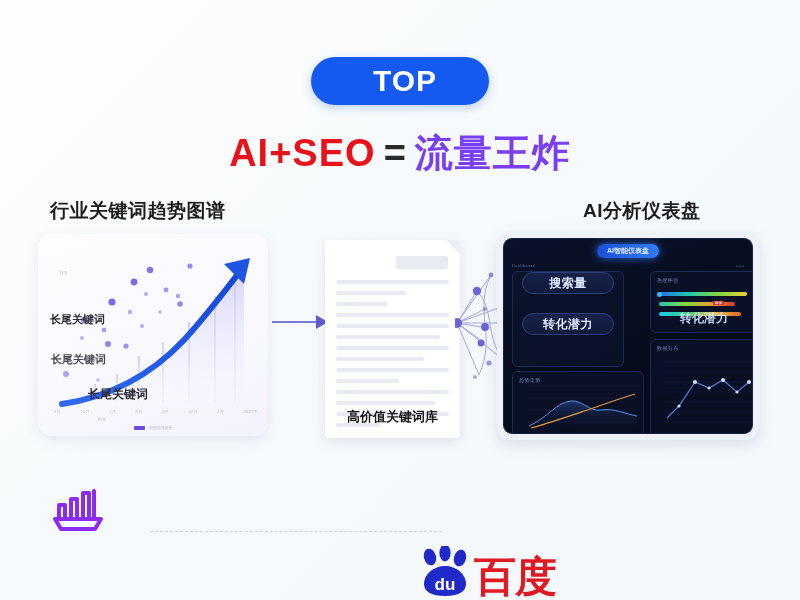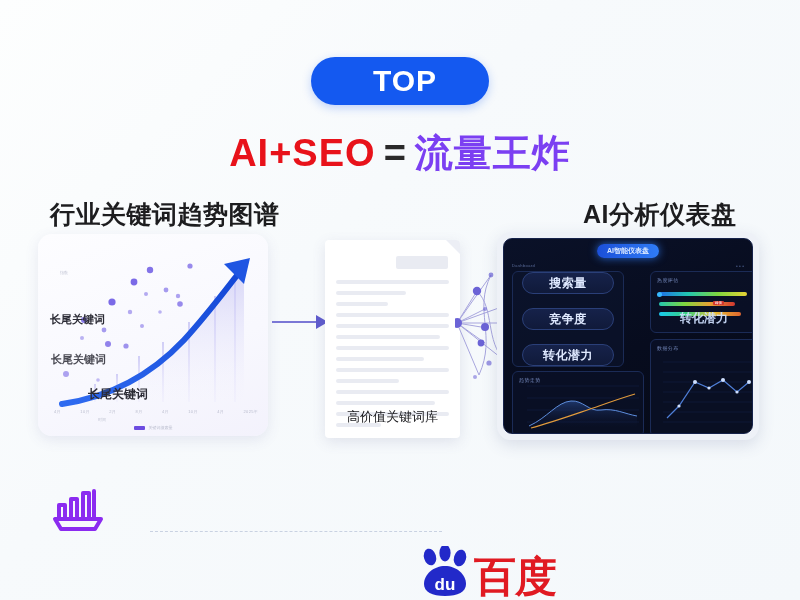--- a/index.html
+++ b/index.html
@@ -37,21 +37,21 @@
     position: absolute; left: 0; right: 0; top: 128px;
     text-align: center; white-space: nowrap;
     font-size: 38px; font-weight: bold; letter-spacing: 1px;
   }
   .main-title .red { color: #e8121a; }
   .main-title .eq  { color: #2a2a2a; margin: 0 8px; }
   .main-title .pur { color: #7b3ff2; }
 
   
   .sec-head {
-    position: absolute; font-size: 25px; font-weight: bold;
+    position: absolute; font-size: 19px; font-weight: bold;
     color: #1d1d1f; letter-spacing: .5px; white-space: nowrap;
   }
   .sec-head.left  { left: 50px;  top: 198px; }
   .sec-head.right { left: 583px; top: 198px; }
 
   
   .chart-card {
     position: absolute; left: 38px; top: 234px;
     width: 230px; height: 202px;
     background: linear-gradient(160deg,#fdfdff 0%, #f8f8fe 60%, #f3f2fc 100%);
@@ -102,21 +102,21 @@
   .doc-lines i {
     display: block; height: 4px; border-radius: 2px;
     background: #e9ebf2; margin-bottom: 7px;
   }
   .doc-head-block {
     position: absolute; right: 12px; top: 16px;
     width: 52px; height: 13px; background: #e9ebf2; border-radius: 2px;
   }
   .doc-caption {
     position: absolute; left: 0; right: 0; bottom: 12px;
-    text-align: center; font-size: 13px; font-weight: normal; color: #18181c;
+    text-align: center; font-size: 13px; font-weight: bold; color: #18181c;
   }
 
   
   .node-graph { position: absolute; left: 455px; top: 265px; }
 
   
   .dash-wrap {
     position: absolute; left: 497px; top: 232px;
     width: 262px; height: 208px;
     background: #eef1f7;
@@ -140,21 +140,21 @@
     padding: 2px 10px; border-radius: 8px; white-space: nowrap;
     box-shadow: 0 0 8px rgba(47,124,246,.8);
   }
   .dash-sub { position: absolute; left: 8px; top: 24px; font-size: 4px; color: #5d6f9e; letter-spacing:.4px; }
   .dash-dots { position: absolute; right: 8px; top: 24px; font-size: 5px; color: #4a5c88; }
   .p-left {
     position: absolute; left: 8px; top: 32px; width: 112px; height: 96px;
     border: 1px solid #1b2b56; border-radius: 6px;
     background: rgba(13,22,48,.55);
     display: flex; flex-direction: column; align-items: center;
-    justify-content: space-between; gap: 11px;
+    justify-content: flex-start; gap: 19px;
   }
   .chip {
     width: 92px; height: 22px; border-radius: 11px;
     background: linear-gradient(180deg,#16224a,#101a3a);
     border: 1px solid #2a3f78;
     display: flex; align-items: center; justify-content: center;
     color: #dfe9ff; font-size: 12px; font-weight: bold; letter-spacing: .5px;
   }
   .p-left-bottom {
     position: absolute; left: 8px; top: 132px; width: 132px; height: 66px;
@@ -364,21 +364,20 @@
     <div class="dash">
 
       <div class="dash-topbar">
         <div class="dash-badge">AI智能仪表盘</div>
       </div>
       <div class="dash-sub">Dashboard</div>
       <div class="dash-dots">• • •</div>
 
       <div class="p-left">
         <div class="chip">搜索量</div>
-        <div class="chip">竞争度</div>
         <div class="chip">转化潜力</div>
       </div>
 
       <div class="p-left-bottom">
         <div class="panel-title">趋势走势</div>
         <svg width="132" height="66" viewBox="0 0 132 66">
           <defs>
             <linearGradient id="dareag" x1="0" y1="0" x2="0" y2="1">
               <stop offset="0%" stop-color="#2c4f96" stop-opacity=".6"></stop>
               <stop offset="100%" stop-color="#0d1634" stop-opacity="0"></stop>

